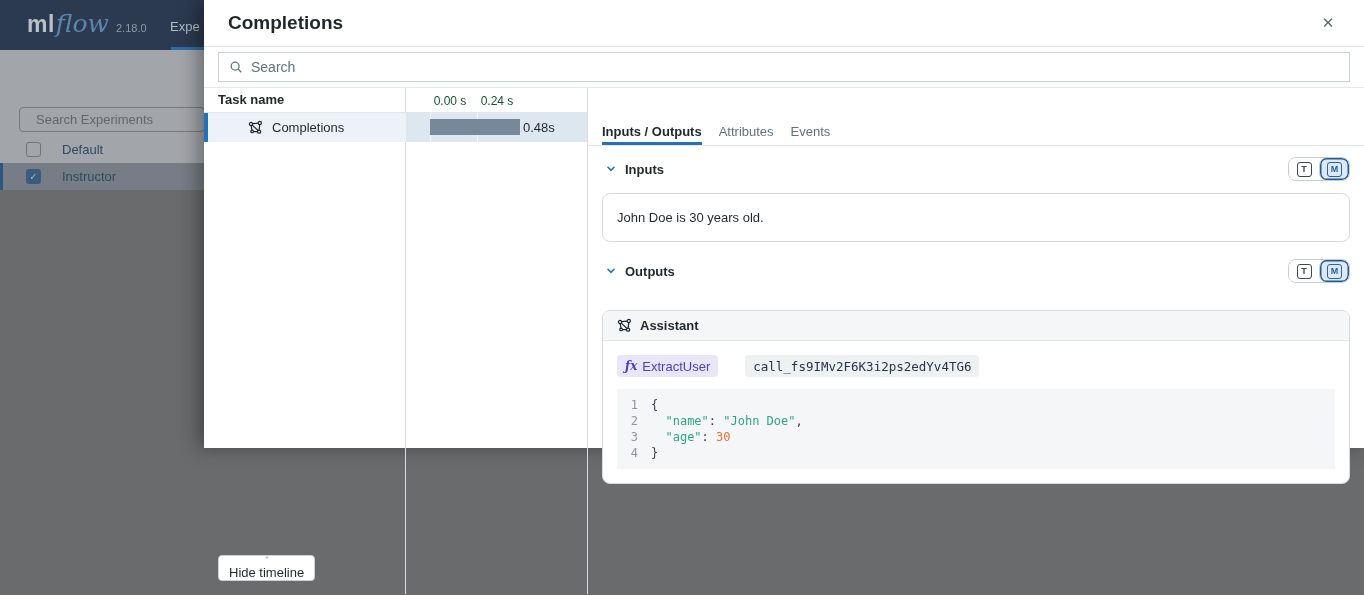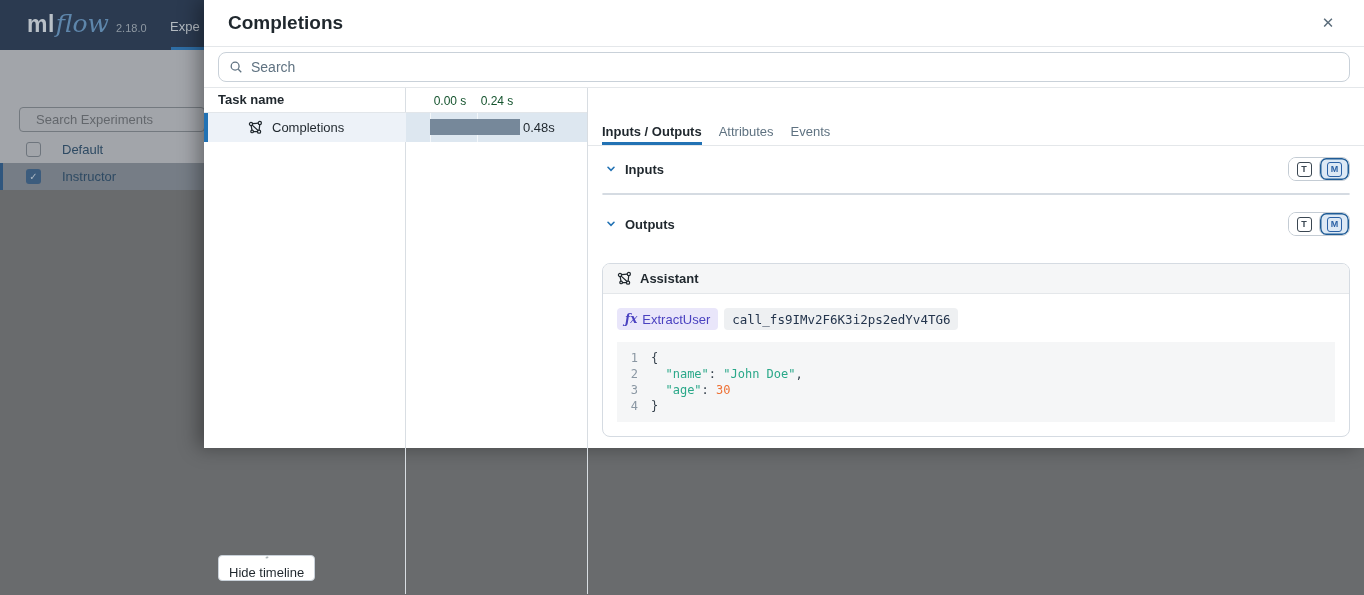--- a/index.html
+++ b/index.html
@@ -35,21 +35,21 @@
   .bg-row.instructor .bg-row-label { left:59px; }
 
   
   .modal { position:absolute; left:204px; top:0; width:1160px; height:448px; background:#fff;
     box-shadow:-6px 0 18px rgba(0,0,0,0.35); }
   .modal-header { height:47px; border-bottom:1px solid #e4e7ea; display:flex; align-items:center; padding:0 24px; }
   .modal-title { font-size:19px; font-weight:700; color:#1f272d; }
   .close-btn { margin-left:auto; width:24px; height:24px; display:flex; align-items:center; justify-content:center;
     font-size:15px; color:#5a6c7a; cursor:pointer; border-radius:4px; }
   .search-section { height:41px; border-bottom:1px solid #e4e7ea; padding:5px 14px 6px; }
-  .search-box { height:30px; border:1px solid #c9d1d9; border-radius:8px; display:flex; align-items:center;
+  .search-box { height:30px; border:1px solid #c9d1d9; border-radius:0; display:flex; align-items:center;
     padding:6px 10px; gap:8px; background:#fff; }
   .search-box input { flex:1; border:none; outline:none; font-size:14px; color:#1f272d; font-family:inherit; background:transparent; }
   .search-box input::placeholder { color:#5f7281; }
 
   .modal-body { display:flex; height:506px; }
 
   
   .left-pane { width:384px; border-right:1px solid #d8dde2; position:relative; flex-shrink:0; }
   .col-divider { position:absolute; left:201px; top:0; bottom:0; width:1px; background:#d9dee3; }
   .pane-header { height:25px; border-bottom:1px solid #e2e6ea; position:relative; }
@@ -94,21 +94,21 @@
 
   .card { border:1px solid #d5dbe2; border-radius:8px; background:#fff; }
   .card.user-card { margin-top:11px; }
   .card.assistant-card { margin-top:26px; }
   .card-header { height:30px; background:#f5f6f7; border-bottom:1px solid #e4e7ea;
     border-radius:7px 7px 0 0; display:flex; align-items:center; padding:0 14px; gap:8px; }
   .card-role { font-size:13px; font-weight:700; color:#1f272d; }
   .card-body { padding:14px; font-size:13px; color:#1f272d; }
   .user-card .card-body { padding:16px 14px; }
 
-  .badge-row { display:flex; align-items:center; gap:6px; }
+  .badge-row { display:flex; align-items:center; gap:27px; }
   .fx-badge { display:inline-flex; align-items:center; gap:5px; height:22px; padding:0 8px;
     background:#e9e6fa; border-radius:4px; color:#4a41c0; font-size:13px; }
   .fx-glyph { font-family:"DejaVu Serif", serif; font-style:italic; font-size:12px; font-weight:700; }
   .call-chip { display:inline-flex; align-items:center; height:22px; padding:0 8px; background:#eef0f2;
     border-radius:4px; font-family:"DejaVu Sans Mono", monospace; font-size:12.5px; color:#24354d; }
 
   .code-block { margin-top:12px; background:#f5f6f7; padding:8px 0; font-family:"DejaVu Sans Mono", monospace;
     font-size:12px; line-height:16px; color:#34404c; }
   .code-line { display:flex; }
   .ln { width:34px; flex-shrink:0; text-align:right; padding-right:13px; color:#8a97a3; }
@@ -222,20 +222,21 @@
               <div class="seg">
                 <span class="box-letter">T</span>
               </div>
               <div class="seg selected">
                 <span class="box-letter">M</span>
               </div>
             </div>
           </div>
 
           <div class="card user-card">
+            <div class="card-body">John Doe is 30 years old.</div>
           </div>
 
           <div class="section-row outputs">
             <span class="chev">
               <svg width="10" height="10" viewBox="0 0 10 10">
                   <path d="M2 3.3 L5 6.4 L8 3.3" stroke="#2272b4" stroke-width="1.6" fill="none" stroke-linecap="round"></path>
                 </svg>
             </span>
             <span class="section-label">Outputs</span>
             <span class="spacer"></span>

